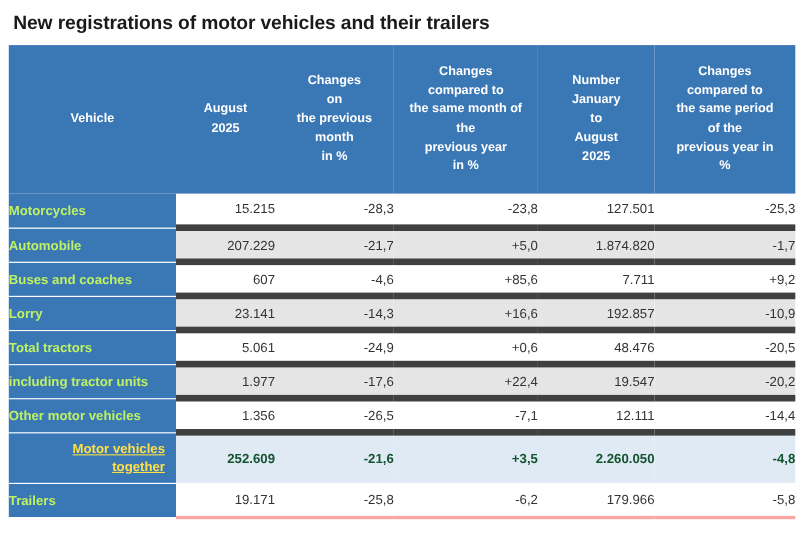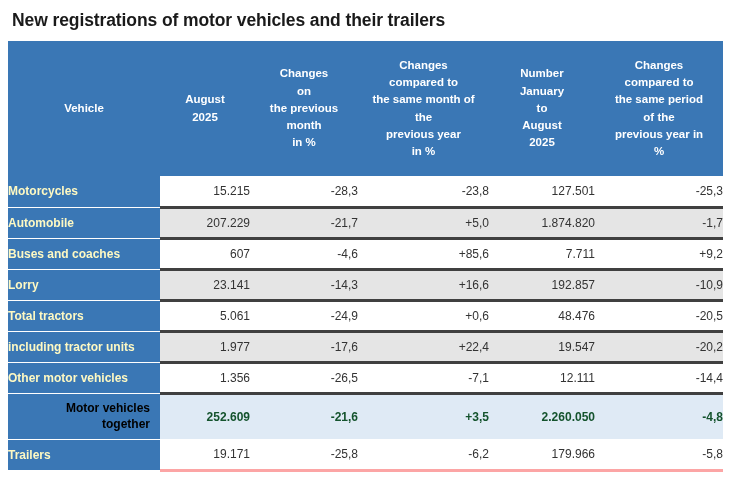--- a/index.html
+++ b/index.html
@@ -66,48 +66,49 @@
     width: 131px;
   }
   th.col-jan-aug {
     width: 106px;
   }
   th.col-sameperiod {
     width: 128px;
   }
   tbody td {
     font-size: 12px;
-    border-bottom: 3px solid #404040;
+    border-bottom: 6px solid #404040;
     height: 31px;
     box-sizing: border-box;
   }
   td.label {
     background: #3a77b5;
-    color: #fef9c3;
+    color: #bef264;
     font-weight: bold;
     text-align: left;
     padding: 0 8px 0 10px;
     border-bottom: 1px solid #ffffff;
     font-size: 12px;
   }
   td.num {
     text-align: right;
     padding: 0 10px 0 6px;
     color: #333333;
   }
   tr.shade td.num {
     background: #e5e5e5;
   }
   tr.total td.label {
-    color: #000000;
+    color: #fde047;
     font-weight: bold;
     text-align: right;
     padding: 0 10px 0 10px;
     line-height: 1.35;
     height: 46px;
+    text-decoration: underline;
   }
   tr.total td.num {
     background: #dfeaf5;
     font-weight: bold;
     color: #14532d;
     height: 46px;
   }
   tr.total td {
     border-bottom: 1px solid #ffffff;
   }

